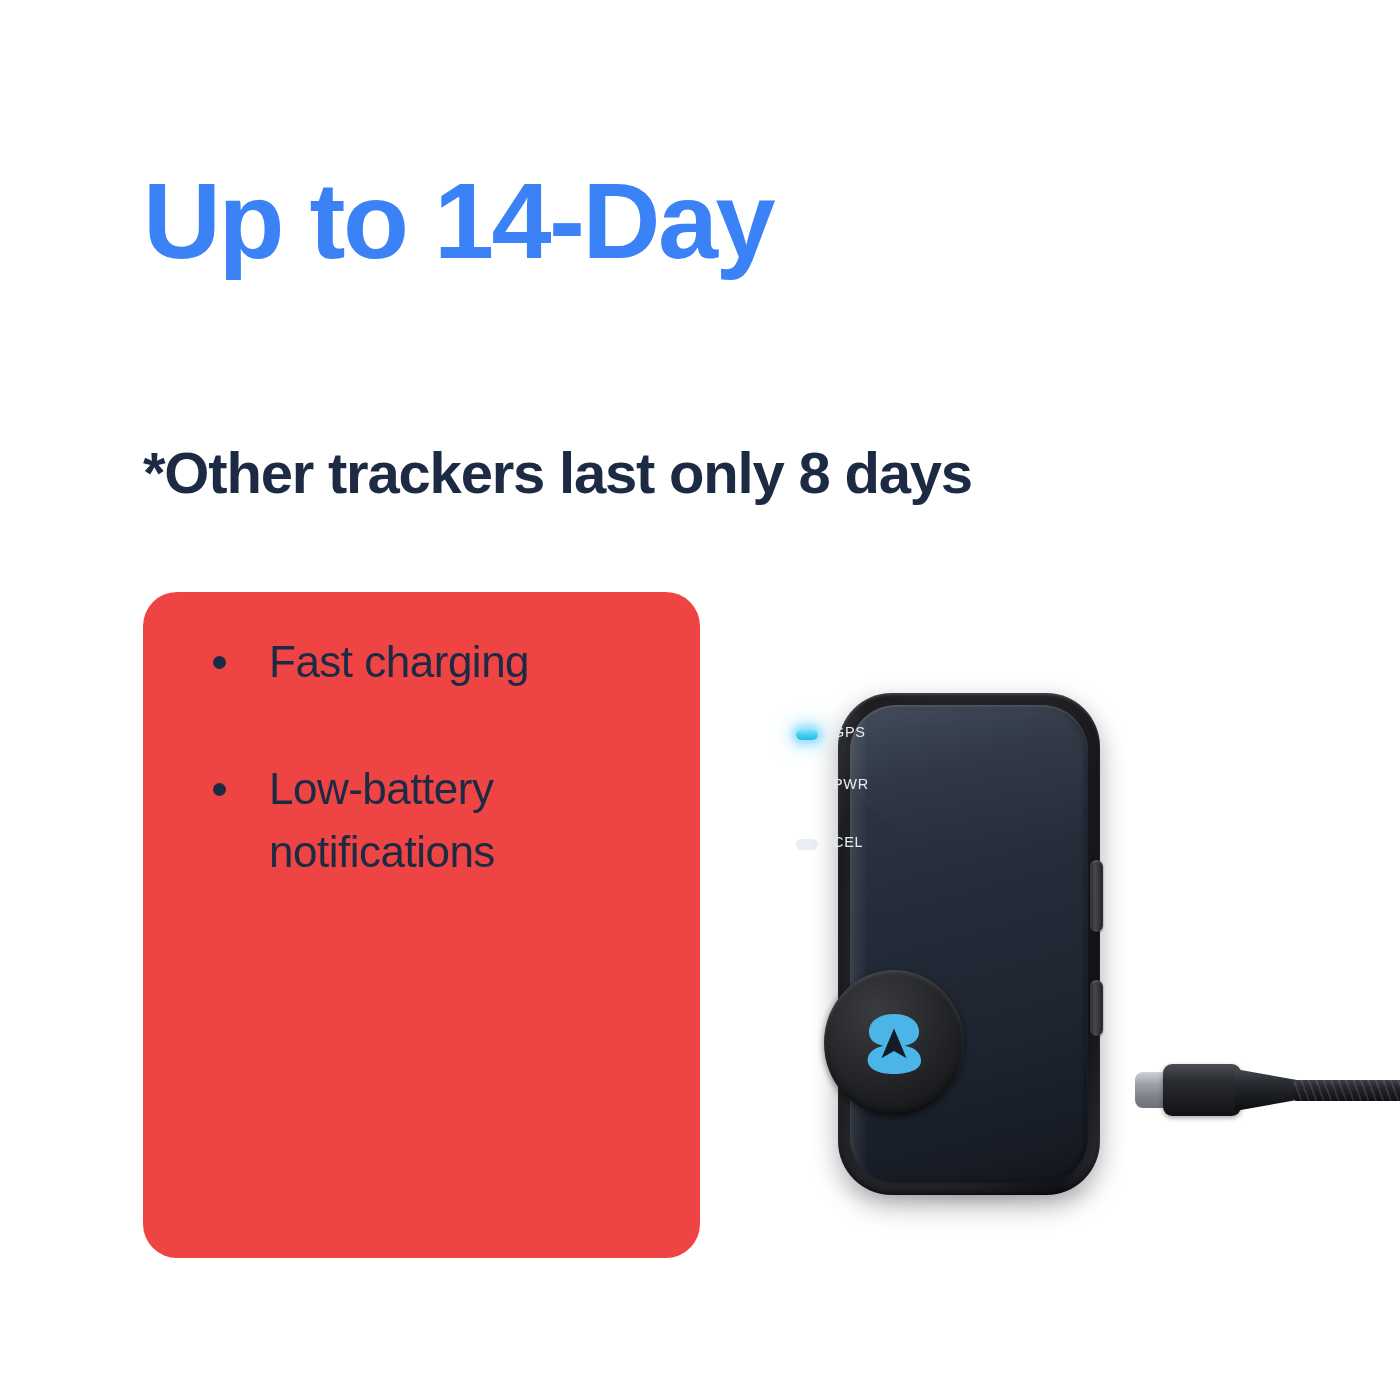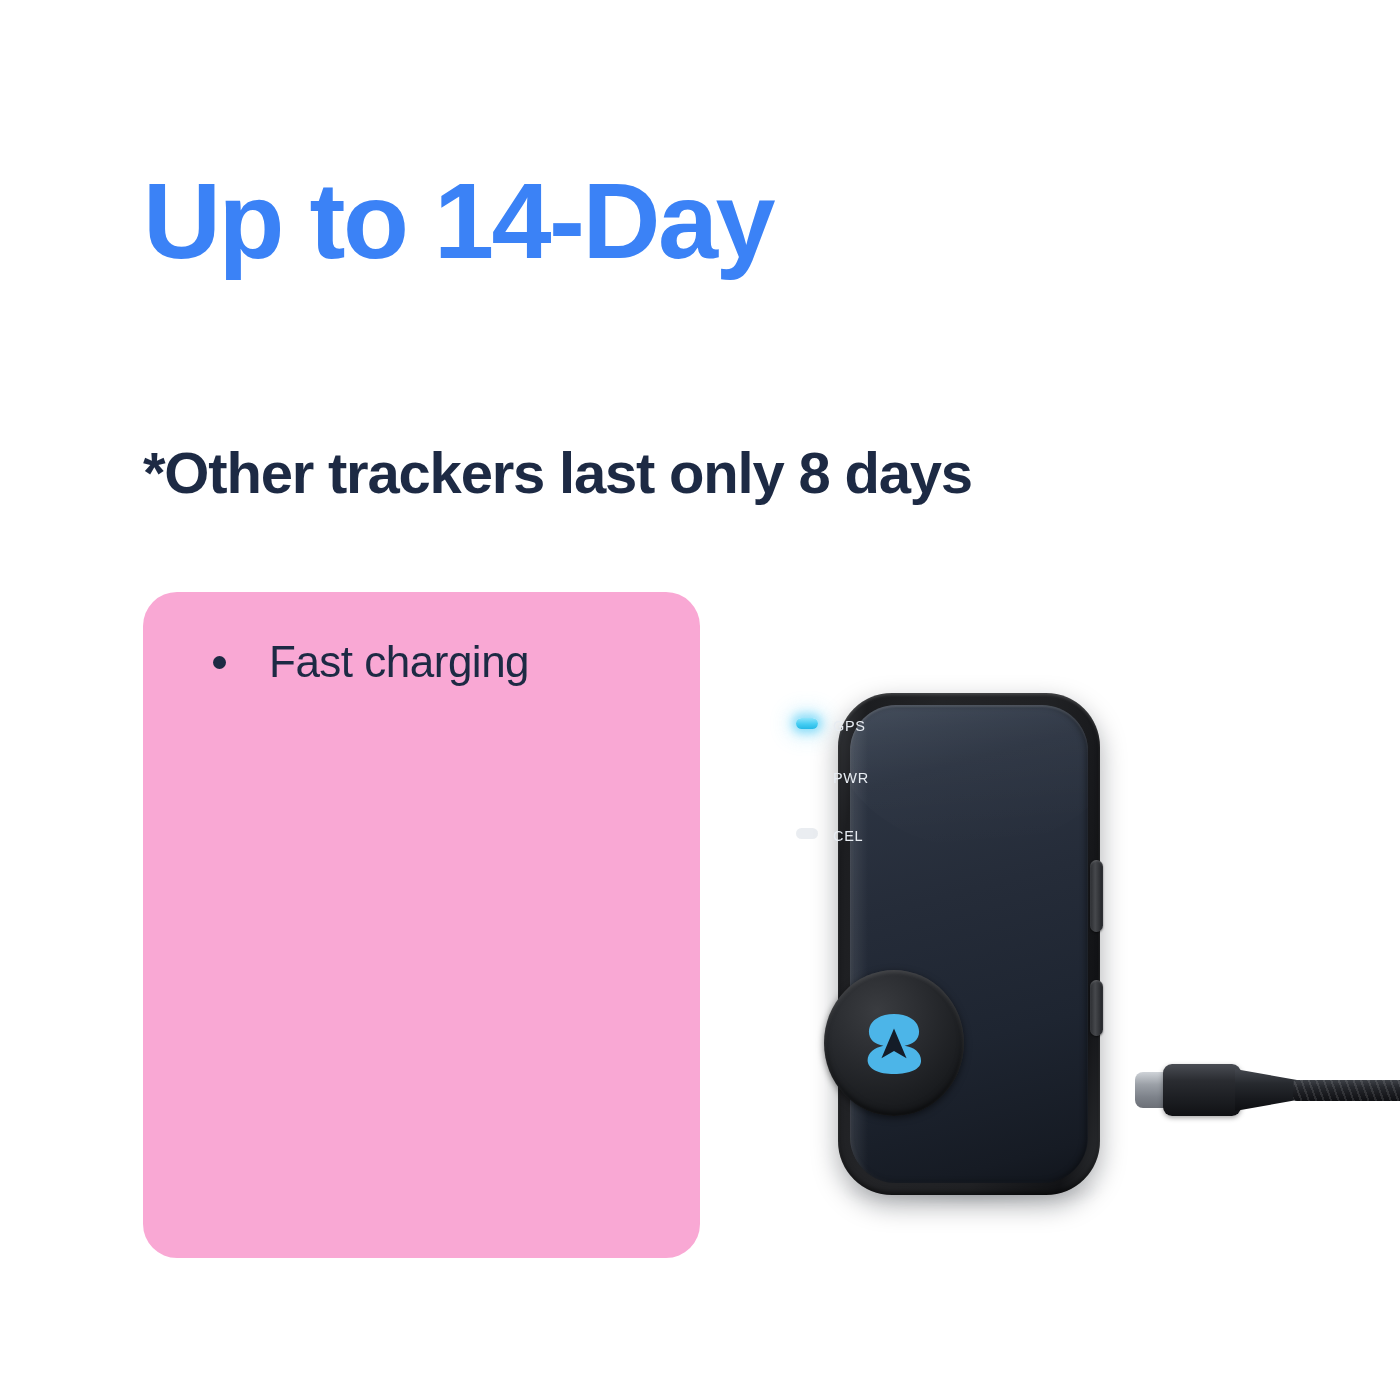--- a/index.html
+++ b/index.html
@@ -43,21 +43,21 @@
     white-space: nowrap;
   }
 
   
   .feature-card {
     position: absolute;
     left: 143px;
     top: 592px;
     width: 557px;
     height: 666px;
-    background: #f9a8d4;
+    background: #ef4444;
     border-radius: 34px;
     box-sizing: border-box;
     padding: 38px 46px 0 54px;
   }
   .feature-list {
     list-style: none;
     margin: 0;
     padding: 0;
   }
   .feature-item {
@@ -187,21 +187,21 @@
 
   
   .led-rows {
     position: absolute;
     left: 36px;
     top: 68px;
     z-index: 3;
   }
   .led-row {
     display: flex;
-    align-items: flex-start;
+    align-items: flex-end;
     height: 22px;
     margin-bottom: 30px;
   }
   .led-row:last-child { margin-bottom: 0; margin-top: 36px; }
   .led-lamp {
     width: 22px;
     height: 11px;
     border-radius: 6px;
     background: transparent;
     margin-right: 15px;
@@ -304,20 +304,24 @@
 </div>
 
 <div class="subheadline">*Other trackers last only 8 days</div>
 
 <div class="feature-card">
   <ul class="feature-list">
     <li class="feature-item">
       <span class="feature-bullet"></span>
       <span>Fast charging</span>
     </li>
+    <li class="feature-item">
+      <span class="feature-bullet"></span>
+      <span>Low-battery notifications</span>
+    </li>
   </ul>
 </div>
 
 <div class="device-stage">
   <div class="device-shadow"></div>
 
   <div class="device-body"></div>
   <div class="device-side-button"></div>
   <div class="device-side-button lower"></div>
 

